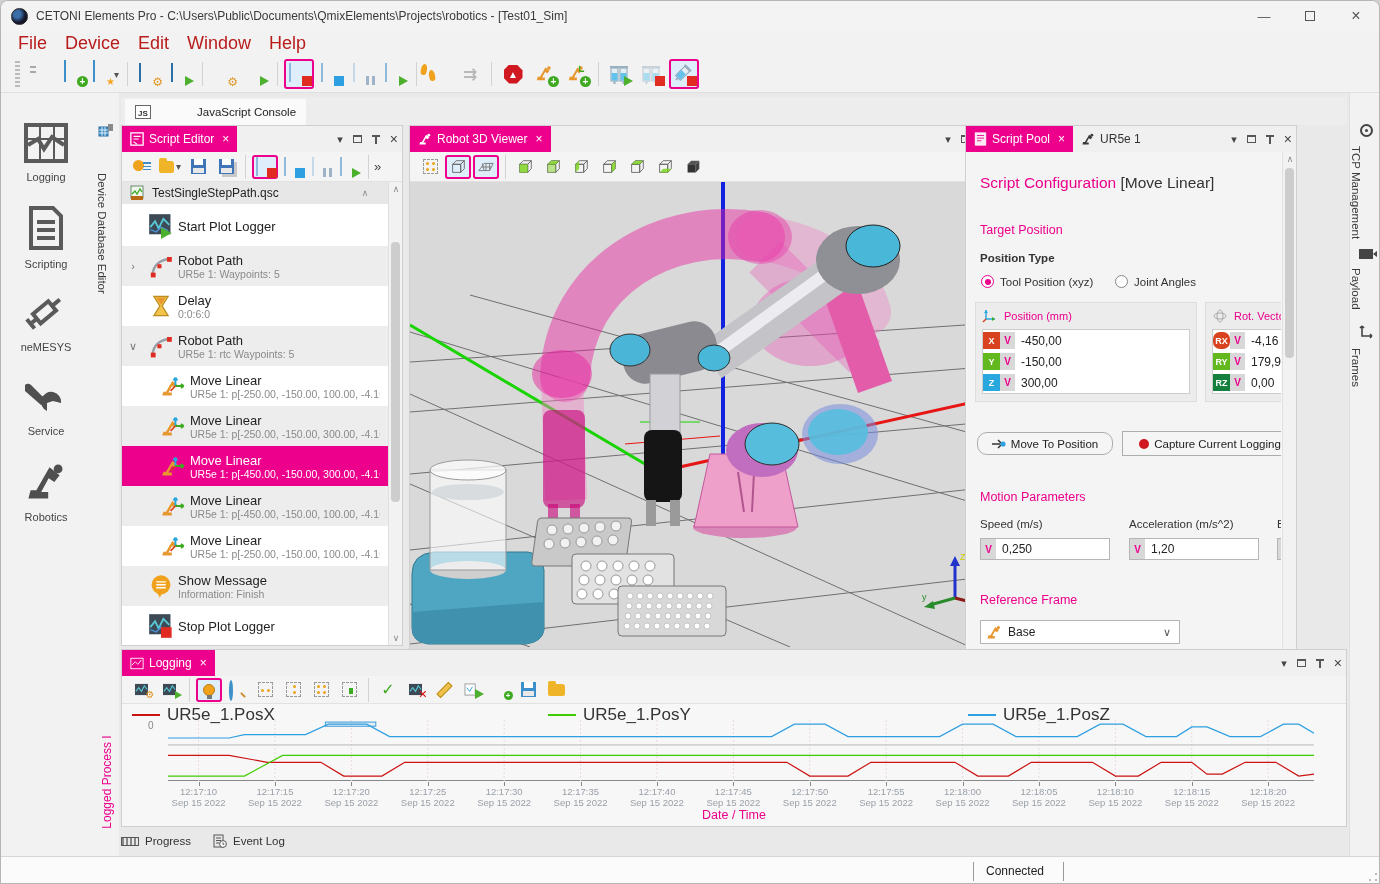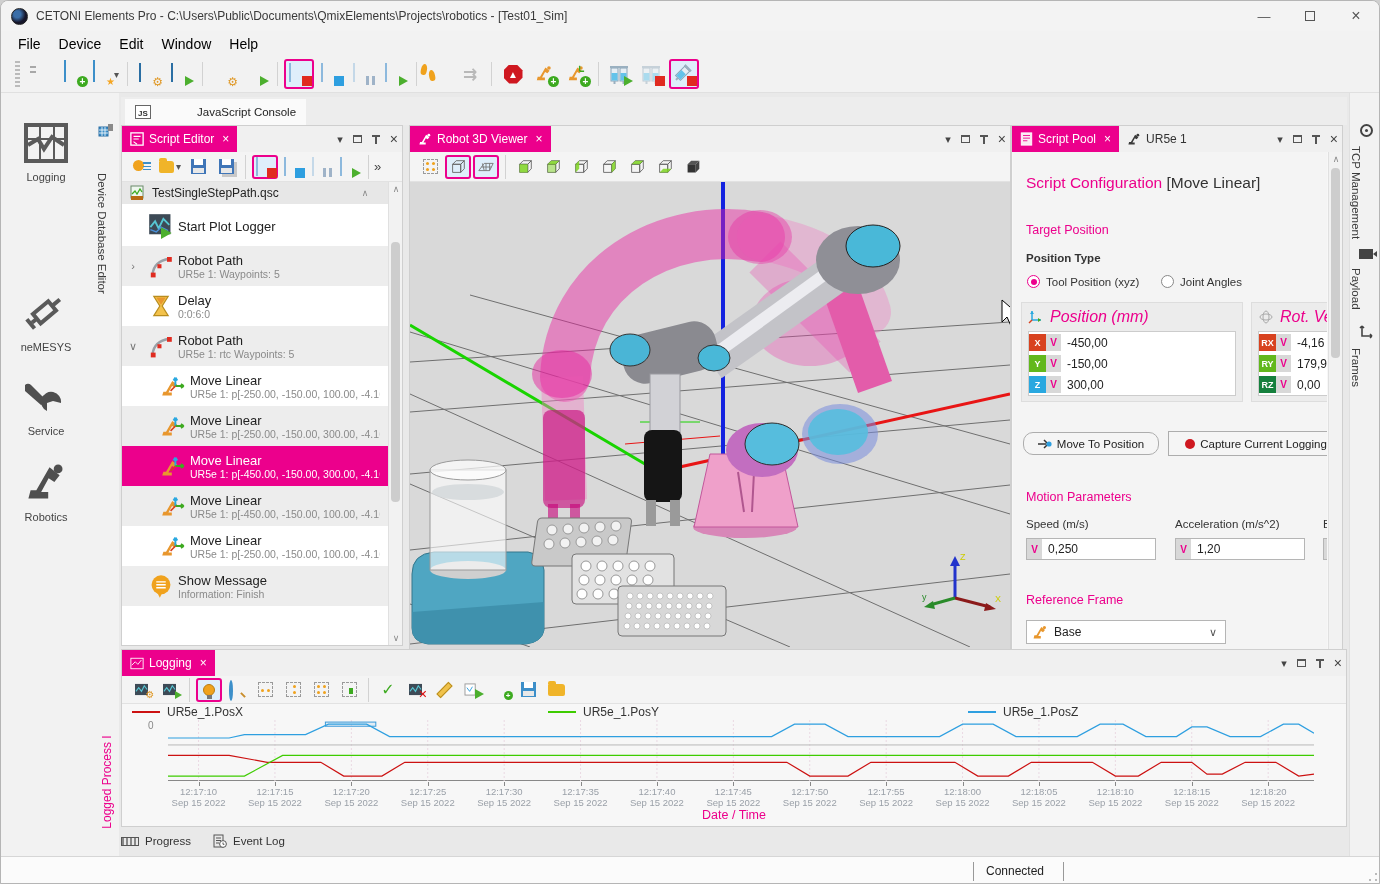--- a/index.html
+++ b/index.html
@@ -7,21 +7,21 @@
   #win{position:relative;width:1380px;height:884px;background:#f2f2f2;border:1px solid #b5b5b5;border-radius:8px 8px 0 0;overflow:hidden;}
   
   #titlebar{position:absolute;left:0;top:0;width:100%;height:30px;background:#f3f3f3;display:flex;align-items:center;}
   #applogo{width:17px;height:17px;border-radius:50%;background:radial-gradient(circle at 35% 35%,#3a6ea8 0 25%,#15152a 60%);margin:0 8px 0 10px;border:1px solid #222;}
   #title{font-size:12px;color:#3a3a3a;}
   #wincontrols{position:absolute;right:0;top:0;height:30px;display:flex;}
   .wbtn{width:46px;height:30px;display:flex;align-items:center;justify-content:center;color:#555;font-size:13px;}
   .maxbox{width:10px;height:10px;border:1px solid #555;}
   
   #menubar{position:absolute;left:0;top:30px;width:100%;height:25px;display:flex;align-items:center;padding-left:8px;background:#f2f2f2;}
-  .menu-item{padding:3px 9px;font-size:14px;color:#000000;}
+  .menu-item{padding:3px 9px;font-size:18px;color:#b91c1c;}
   
   .tb{display:flex;align-items:center;}
   #maintoolbar{position:absolute;left:0;top:55px;width:100%;height:37px;background:#f2f2f2;border-bottom:1px solid #e0e0e0;padding-left:14px;}
   .grip{width:5px;height:26px;margin-right:6px;background:repeating-linear-gradient(to bottom,#bbb 0 2px,transparent 2px 4px);}
   .btn{position:relative;width:30px;height:30px;margin:0 1px;display:flex;align-items:center;justify-content:center;border:2px solid transparent;border-radius:3px;}
   .btn.active{border-color:#EC008C;background:#dfeefb;}
   .btn.small{width:26px;height:24px;}
   .sep{width:1px;height:24px;background:#d2d2d2;margin:0 5px;}
   .ic{position:relative;width:20px;height:20px;}
   .badge{position:absolute;right:-3px;bottom:-3px;font-size:10px;line-height:10px;}
@@ -95,41 +95,41 @@
   .expander{width:22px;text-align:center;color:#777;font-size:11px;flex:none;}
   .ticon{width:34px;flex:none;display:flex;justify-content:center;}
   .vscroll{position:absolute;right:0;top:56px;width:14px;bottom:0;background:#f2f2f2;border-left:1px solid #e0e0e0;}
   .vthumb{position:absolute;left:2px;width:9px;background:#cdcdcd;border-radius:4px;}
   .sarrow{position:absolute;left:0;width:14px;text-align:center;color:#888;font-size:9px;}
   
   #scene{position:absolute;left:0;top:56px;right:0;bottom:0;background:#d9d9d9;}
   
   .magenta{color:#EC008C;text-align:center;}
   .group{position:absolute;background:#ececec;border:1px solid #ddd;}
-  .ghead{display:flex;align-items:center;gap:6px;padding:5px 6px;font-size:16px;font-style:italic;}
+  .ghead{display:flex;align-items:center;gap:6px;padding:5px 6px;font-size:11px;}
   .grows{background:#fff;border:1px solid #ccc;margin:0 6px;}
   .grow{display:flex;align-items:center;height:21px;}
   .axis{width:17px;height:17px;color:#fff;font-size:9px;font-weight:bold;display:flex;align-items:center;justify-content:center;flex:none;}
   .vchip{width:15px;height:17px;background:#d8d8d8;color:#EC008C;font-size:10px;font-weight:bold;display:flex;align-items:center;justify-content:center;flex:none;}
   .aval{font-size:12px;color:#222;padding-left:6px;}
   .spbtn{position:absolute;height:23px;background:#f5f5f5;border:1px solid #adadad;display:flex;align-items:center;justify-content:center;gap:5px;font-size:11.5px;color:#222;}
   .field{position:absolute;height:22px;display:flex;align-items:center;background:#fff;border:1px solid #b5b5b5;}
   .field .vchip{height:100%;}
   .field .fval{font-size:12px;padding-left:6px;color:#222;}
   .radio{width:13px;height:13px;border:1px solid #888;border-radius:50%;background:#fff;display:inline-block;position:relative;vertical-align:-2px;}
   .radio.on{border-color:#EC008C;}
   .radio.on:after{content:"";position:absolute;left:2.5px;top:2.5px;width:6px;height:6px;border-radius:50%;background:#EC008C;}
   .plabel{font-size:11.5px;color:#333;}
   
   #rightstrip{position:absolute;right:0;top:0;width:32px;height:763px;background:#f2f2f2;border-left:1px solid #e0e0e0;}
   .rs-item{position:absolute;left:0;width:32px;text-align:center;color:#3a3a3a;}
   .rs-item .vlabel{font-size:11.5px;margin-top:5px;}
   
   #legend{position:absolute;left:8px;top:55px;width:1210px;height:14px;}
-  .leg{position:absolute;display:flex;align-items:center;gap:7px;font-size:12px;color:#333;}
+  .leg{position:absolute;display:flex;align-items:center;gap:7px;font-size:17px;color:#333;}
   .leg .sw{width:28px;height:2px;}
   #chart-area{position:absolute;left:0;top:70px;width:1224px;height:106px;}
   #plot-wrap{position:absolute;left:46px;top:0;width:1146px;height:61px;border-bottom:1px solid #888;}
   .xtick{position:absolute;width:76px;text-align:center;font-size:9.5px;color:#9aa0a8;line-height:11px;}
   .xtick:before{content:"";position:absolute;left:50%;top:-4px;width:1px;height:4px;background:#888;}
   #ylab{position:absolute;left:-22px;top:12px;width:100px;transform:rotate(-90deg);transform-origin:50px 50px;font-size:12px;color:#EC008C;text-align:center;}
   #y0{position:absolute;left:26px;font-size:10px;color:#888;}
   #xlabel{position:absolute;left:0;width:1224px;text-align:center;font-size:12.5px;color:#EC008C;}
   
   #footrow{position:absolute;left:120px;top:735px;height:26px;display:flex;align-items:center;gap:22px;}
@@ -252,20 +252,27 @@
 
     <div id="sidebar">
       <div class="side-item" style="top:30px;">
         <svg class="side-ic" width="44" height="40" viewBox="0 0 22 20">
             <rect x="1" y="1" width="20" height="18" fill="none" stroke="#5a5a5a" stroke-width="2"></rect>
             <path d="M1 8 h20 M8 1 v18 M15 1 v18" stroke="#5a5a5a" stroke-width="1"></path>
             <path d="M2 11 l5 -3 3 5 4 -6 6 4" stroke="#5a5a5a" stroke-width="2" fill="none"></path>
           </svg>
         <div class="lbl">Logging</div>
       </div>
+      <div class="side-item" style="top:113px;">
+        <svg class="side-ic" width="38" height="44" viewBox="0 0 19 22">
+            <path d="M2 1 h11 l4 4 v16 h-15 z" fill="none" stroke="#5a5a5a" stroke-width="2"></path>
+            <path d="M5 8 h9 M5 12 h9 M5 16 h9" stroke="#5a5a5a" stroke-width="2"></path>
+          </svg>
+        <div class="lbl">Scripting</div>
+      </div>
       <div class="side-item" style="top:198px;">
         <svg class="side-ic" width="44" height="42" viewBox="0 0 22 21">
             <g transform="rotate(-40 11 10)">
               <rect x="5" y="7" width="10" height="6" fill="none" stroke="#5a5a5a" stroke-width="2"></rect>
               <path d="M15 10 h5 M2 10 h3 M1 7 v6" stroke="#5a5a5a" stroke-width="2"></path>
             </g>
           </svg>
         <div class="lbl">neMESYS</div>
       </div>
       <div class="side-item" style="top:282px;">
@@ -477,20 +484,32 @@
           <span class="ticon">
               <svg width="26" height="24" viewBox="0 0 22 20">
                 <circle cx="11" cy="9" r="8" fill="#f0a21d"></circle>
                 <path d="M7 6.5 h8 M7 9 h8 M7 11.5 h8" stroke="#fff" stroke-width="1.2"></path>
                 <path d="M8 16 l2 4 2 -4 z" fill="#f0a21d"></path>
               </svg>
             </span>
           <div class="ttext">
               <div class="t1">Show Message</div>
               <div class="t2">Information: Finish</div>
+            </div>
+        </div>
+        <div class="trow" style="top:424px;height:40px;background:#fff;">
+          <span class="expander"></span>
+          <span class="ticon">
+              <svg width="26" height="26" viewBox="0 0 22 22">
+                <use href="#sym-plot"></use>
+                <rect x="11" y="12" width="9" height="9" fill="#e02b20"></rect>
+              </svg>
+            </span>
+          <div class="ttext">
+              <div class="t1">Stop Plot Logger</div>
             </div>
         </div>
       </div>
       <div class="vscroll">
         <span class="sarrow" style="top:2px;">∧</span>
         <div class="vthumb" style="top:60px;height:260px;"></div>
         <span class="sarrow" style="bottom:2px;">∨</span>
       </div>
     </div>
 
@@ -732,21 +751,21 @@
             <text x="550" y="378" font-size="9" fill="#cccc00">Z</text>
               <text x="585" y="420" font-size="9" fill="#cccc00">X</text>
               <text x="512" y="418" font-size="9" fill="#2a8b2a">y</text>
           </g>
 
           <polygon points="592,118 592,140 597,135 601,144 605,142 601,133 608,132" fill="#fff" stroke="#000"></polygon>
         </svg>
       </div>
     </div>
 
-    <div class="panel" style="left:1010px;top:32px;width:332px;height:594px;">
+    <div class="panel" style="left:964px;top:32px;width:332px;height:594px;">
       <div class="phead">
         <div class="ptab on">
           <svg width="13" height="14" viewBox="0 0 14 16">
               <rect x="1" y="1" width="12" height="14" fill="#fbe9f3" stroke="#fff"></rect>
               <path d="M3 4 h8 M3 7 h8 M3 10 h5" stroke="#EC008C" stroke-width="1"></path>
             </svg>
           <span>Script Pool</span>
           <span class="tabx">×</span>
         </div>
         <div class="ptab off">
@@ -810,21 +829,21 @@
         <div class="group" style="left:238px;top:150px;width:120px;height:100px;">
           <div class="ghead cut">
             <svg width="16" height="16" viewBox="0 0 16 16">
                 <ellipse cx="8" cy="8" rx="6" ry="3" fill="none" stroke="#aaa"></ellipse>
                 <ellipse cx="8" cy="8" rx="3" ry="6" fill="none" stroke="#aaa"></ellipse>
               </svg>
             <span class="magenta">Rot. Vecto</span>
           </div>
           <div class="grows">
             <div class="grow">
-              <span class="axis" style="background:#d8421f;">RX</span>
+              <span class="axis" style="background:#d8421f;border-radius:7px;">RX</span>
               <span class="vchip">V</span>
               <span class="aval">-4,16</span>
             </div>
             <div class="grow">
               <span class="axis" style="background:#62b81c;">RY</span>
               <span class="vchip">V</span>
               <span class="aval">179,95</span>
             </div>
             <div class="grow">
               <span class="axis" style="background:#15803d;">RZ</span>

